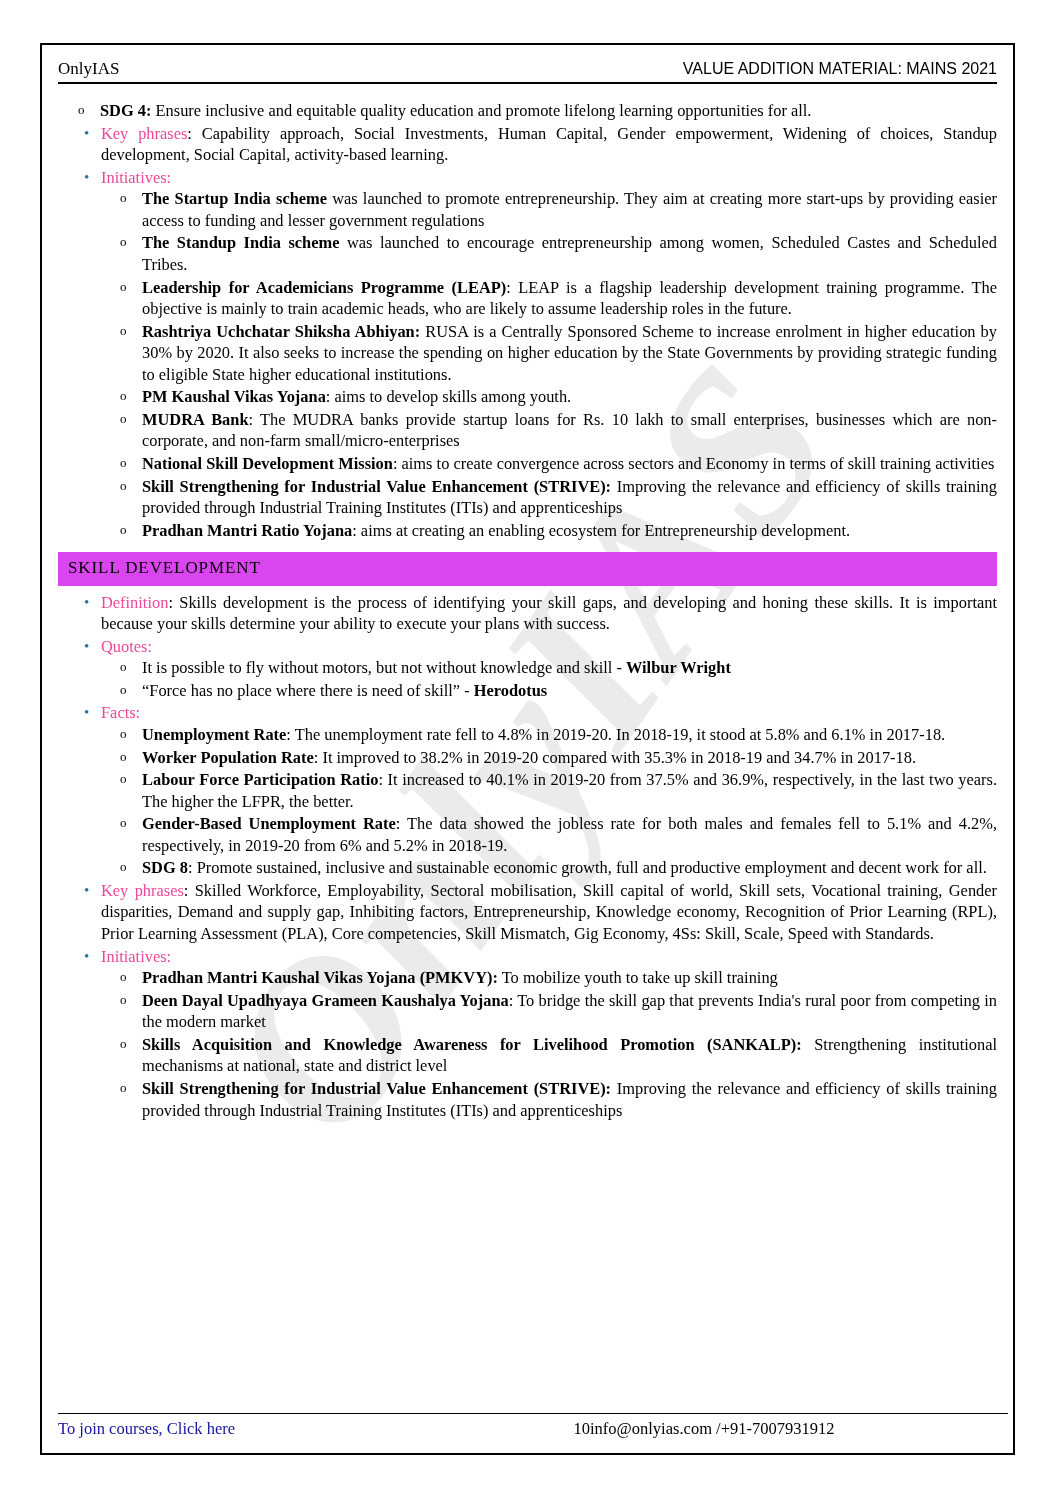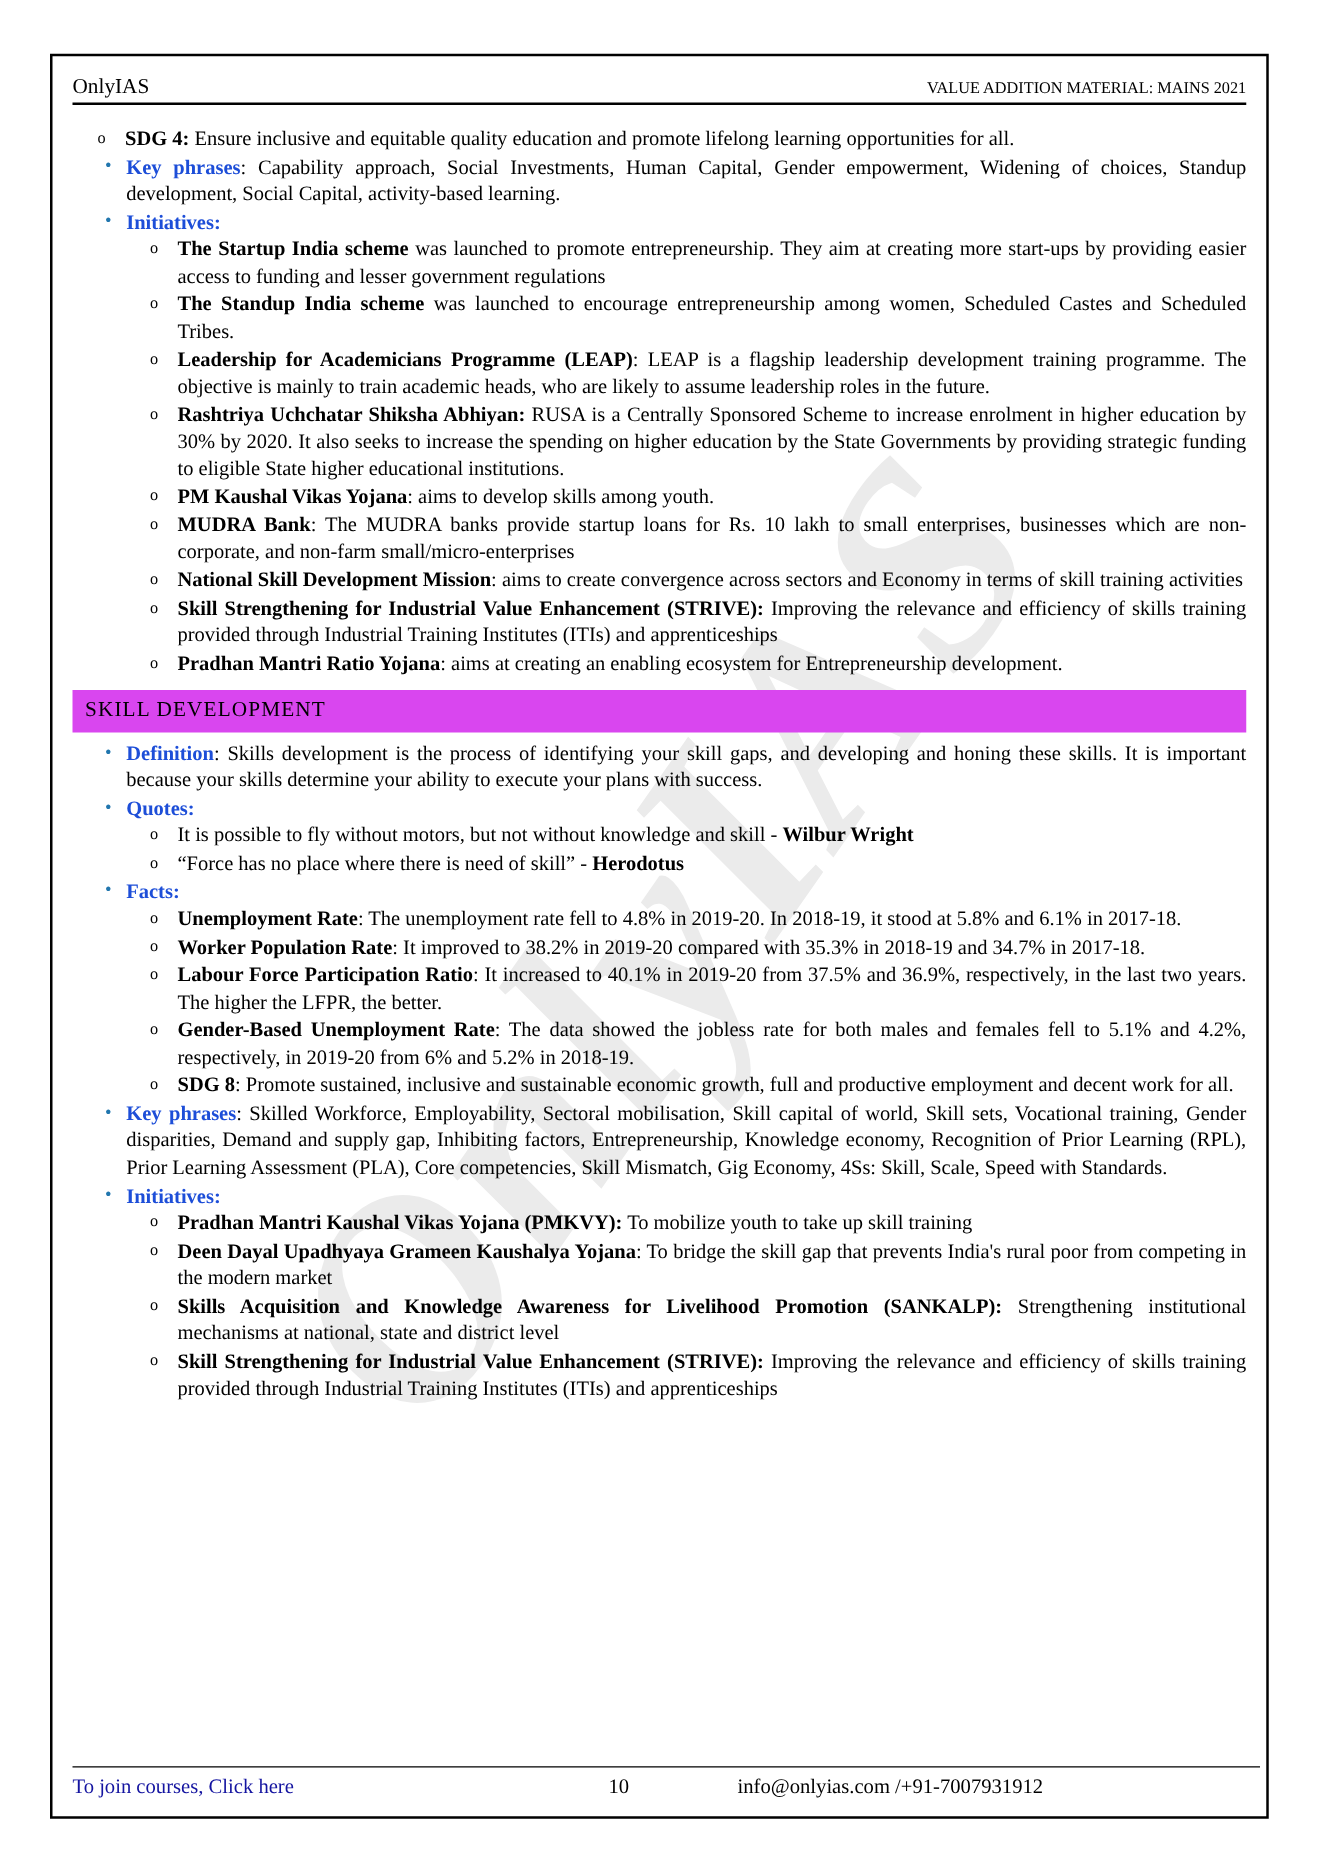--- a/index.html
+++ b/index.html
@@ -69,22 +69,22 @@
     align-items: baseline;
     border-bottom: 2.5px solid #000000;
     padding-bottom: 3px;
     margin-bottom: 16px;
   }
   .doc-header .brand {
     font-size: 17px;
     font-family: "Liberation Serif", serif;
   }
   .doc-header .title {
-    font-size: 13px;
-    font-family: Liberation Serif, serif;
+    font-size: 16px;
+    font-family: Liberation Sans, sans-serif;
   }
 
   
   .content {
     font-size: 16.4px;
     line-height: 1.315;
     text-align: justify;
   }
 
   ul.lvl1 {
@@ -123,21 +123,21 @@
     font-size: 13px;
     font-family: "Liberation Serif", serif;
     line-height: 1.45;
   }
 
   
   .toplevel2 { margin-left: 0; }
   li.b1 > ul.lvl2 { margin-left: -1px; }
 
   b, strong { font-weight: bold; }
-  .blue { color: #1d4ed8; font-weight: bold; }
+  .blue { color: #ec4899; font-weight: normal; }
 
   
   .section-band {
     background: #d946ef;
     margin: 11px 0 6px 0;
     padding: 5px 10px 6px 10px;
     font-size: 17px;
     letter-spacing: 0.9px;
     font-family: "Liberation Serif", serif;
   }
@@ -157,21 +157,21 @@
   }
   .doc-footer .left {
     color: #1414a0;
     flex: 0 0 auto;
     width: 36%;
     text-align: left;
   }
   .doc-footer .center {
     flex: 0 0 auto;
     width: 20%;
-    text-align: center;
+    text-align: right;
   }
   .doc-footer .right {
     flex: 1 1 auto;
     text-align: left;
     padding-right: 10px;
   }
   .nowrap { white-space: nowrap; }
 </style>
 </head>
 <body>

